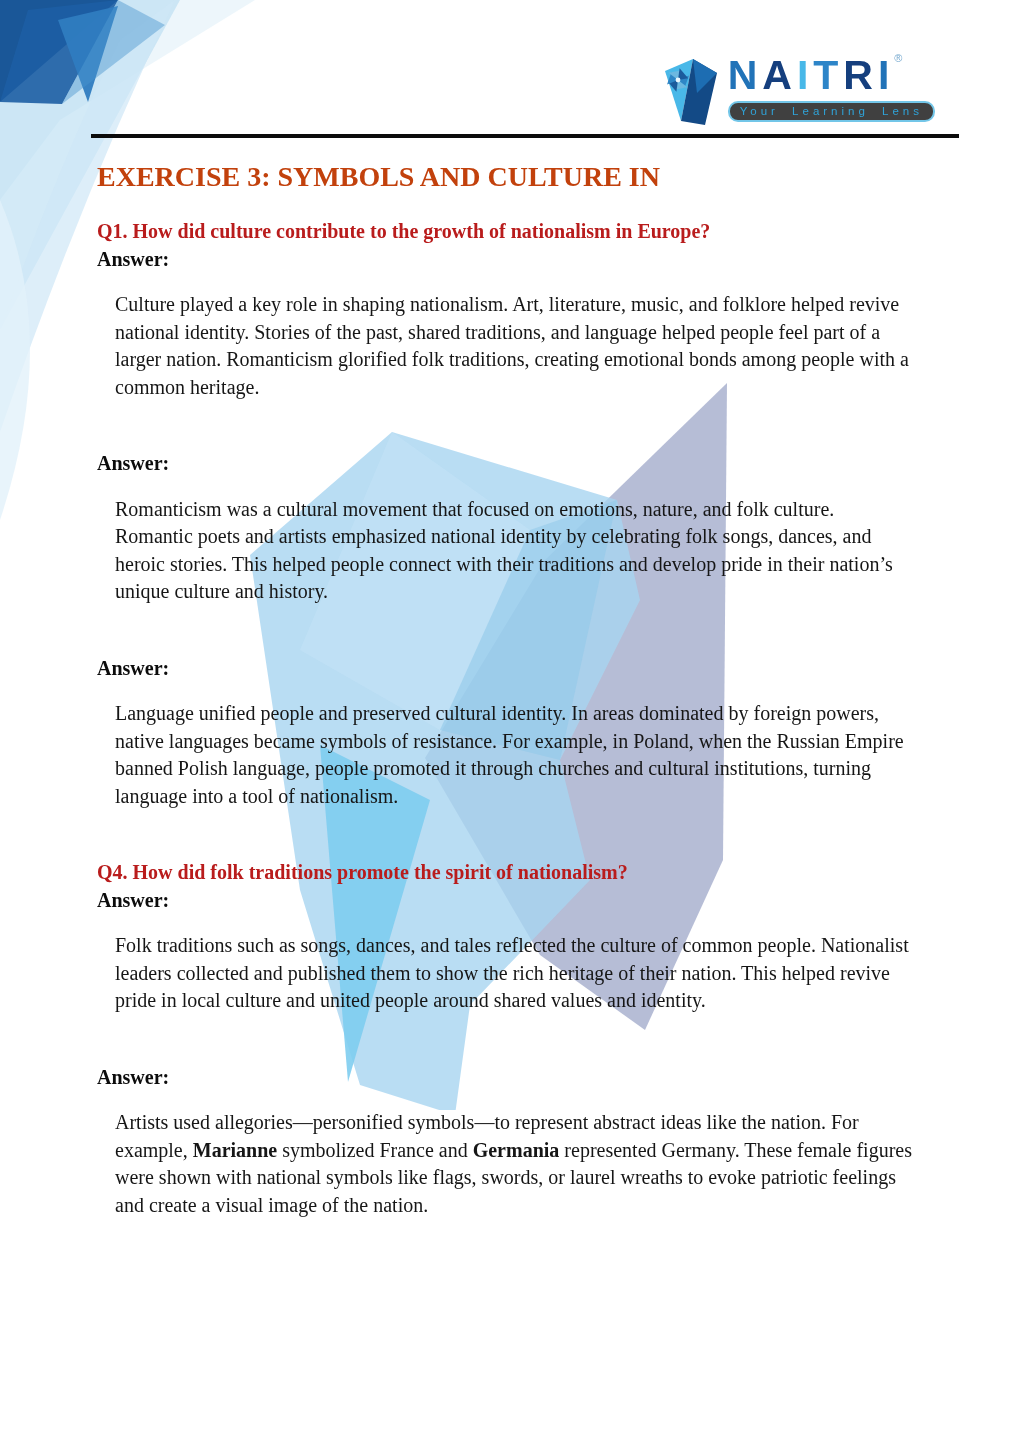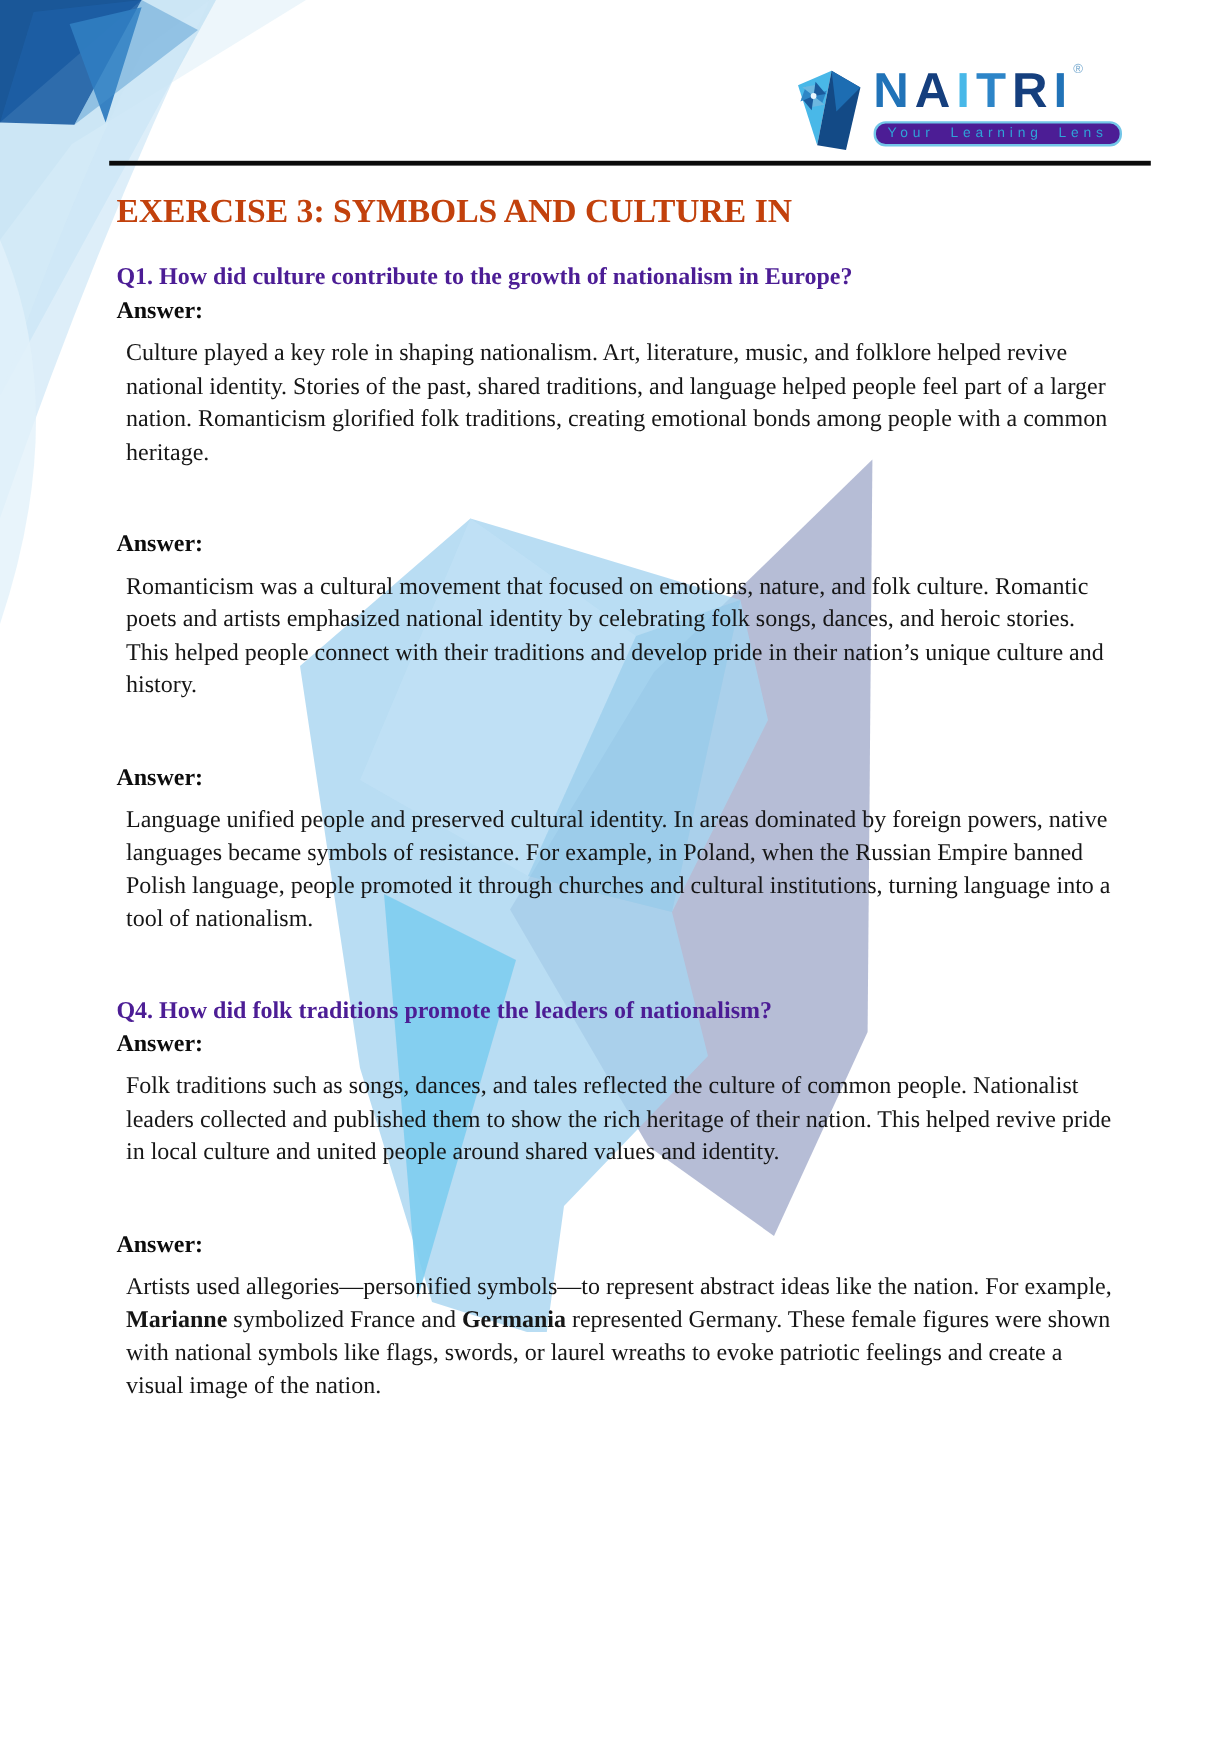--- a/index.html
+++ b/index.html
@@ -18,31 +18,31 @@
   .logo-text{display:flex;flex-direction:column;align-items:flex-start;}
   .brand-row{display:flex;align-items:flex-start;}
   .brand-letter{
     font-family:"Liberation Sans",sans-serif;font-weight:800;font-size:41px;line-height:1;
     margin-right:5px;
   }
   .reg{font-family:"Liberation Sans",sans-serif;font-size:11px;color:#79abd0;margin-top:-3px;}
   .tagline{
     margin-top:5px;border:2px solid #73c6e8;border-radius:10px;padding:2px 10px 3px 10px;
     font-family:"Liberation Sans",sans-serif;font-size:11.5px;letter-spacing:4px;word-spacing:6px;
-    color:#2fa3d8;white-space:nowrap;background:#4c1d95;
+    color:#2fa3d8;white-space:nowrap;background:#404040;
   }
   .divider{border-top:4px solid #0b0b0b;margin:7px -24px 0 -6px;height:0;}
 
   
   .title{margin:20px 0 0 0;font-size:28px;font-weight:700;line-height:37px;color:#c2410c;}
   .qa{margin-top:23px;}
   .section{margin-bottom:49px;}
-  .question{font-size:20px;font-weight:700;line-height:27.5px;margin:0;color:#4c1d95;}
+  .question{font-size:20px;font-weight:700;line-height:27.5px;margin:0;color:#b91c1c;}
   .answer-label{font-size:20px;font-weight:700;line-height:27.5px;margin:0;color:#0c0c0c;}
-  .answer{font-size:20px;line-height:27.5px;margin:8px;color:#161616;max-width:838px;}
+  .answer{font-size:20px;line-height:27.5px;margin:18px;color:#161616;max-width:838px;}
   .answer .bold{font-weight:700;}
 </style>
 </head>
 <body>
 
 <div class="page">
 
   <svg class="bg-art corner" width="260" height="560" viewBox="0 0 260 560">
     <polygon points="0,0 255,0 60,120 0,200" fill="#dcedf8" opacity="0.5"></polygon>
     <polygon points="0,0 180,0 0,330" fill="#b5dcf2" opacity="0.6"></polygon>
@@ -119,21 +119,21 @@
       </div>
 
       <div class="section">
         <p class="answer-label">Answer:</p>
         <p class="answer">
           <span>Language unified people and preserved cultural identity. In areas dominated by foreign powers, native languages became symbols of resistance. For example, in Poland, when the Russian Empire banned Polish language, people promoted it through churches and cultural institutions, turning language into a tool of nationalism.</span><span class="bold"></span><span></span><span class="bold"></span><span></span>
         </p>
       </div>
 
       <div class="section">
-        <p class="question">Q4. How did folk traditions promote the leaders of nationalism?</p>
+        <p class="question">Q4. How did folk traditions promote the spirit of nationalism?</p>
         <p class="answer-label">Answer:</p>
         <p class="answer">
           <span>Folk traditions such as songs, dances, and tales reflected the culture of common people. Nationalist leaders collected and published them to show the rich heritage of their nation. This helped revive pride in local culture and united people around shared values and identity.</span><span class="bold"></span><span></span><span class="bold"></span><span></span>
         </p>
       </div>
 
       <div class="section">
         <p class="answer-label">Answer:</p>
         <p class="answer">
           <span>Artists used allegories—personified symbols—to represent abstract ideas like the nation. For example, </span><span class="bold">Marianne</span><span> symbolized France and </span><span class="bold">Germania</span><span> represented Germany. These female figures were shown with national symbols like flags, swords, or laurel wreaths to evoke patriotic feelings and create a visual image of the nation.</span>

